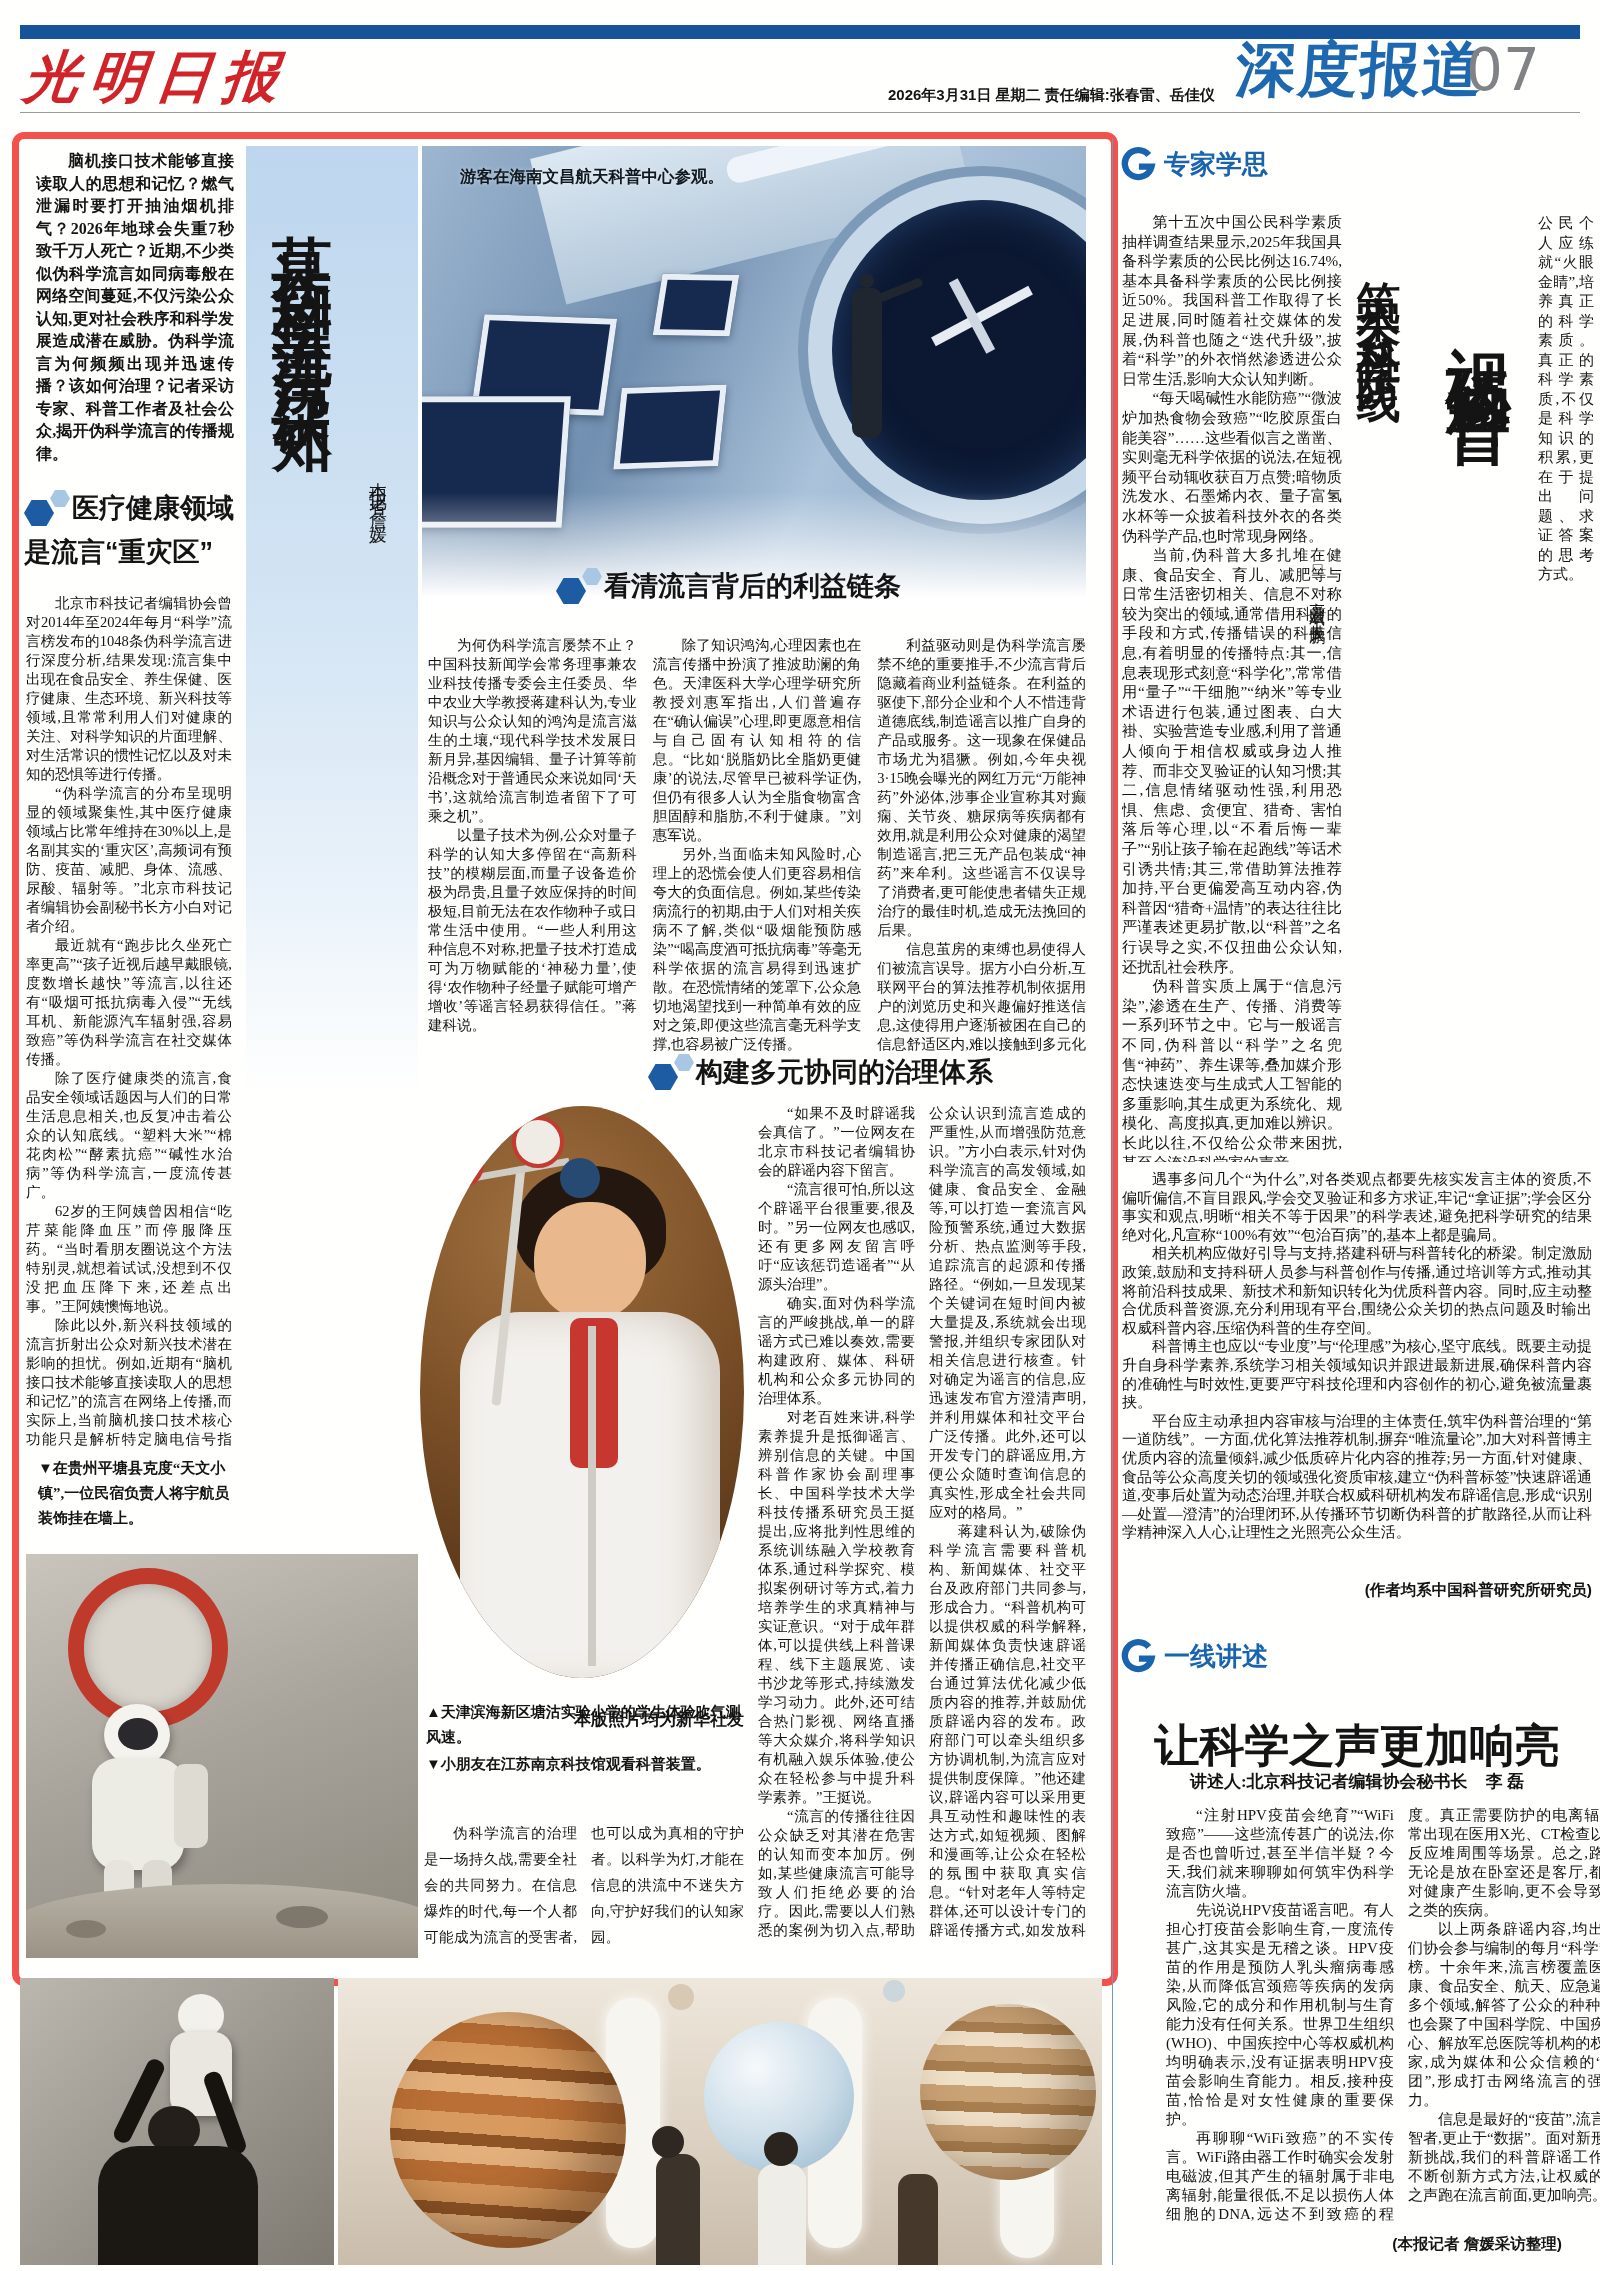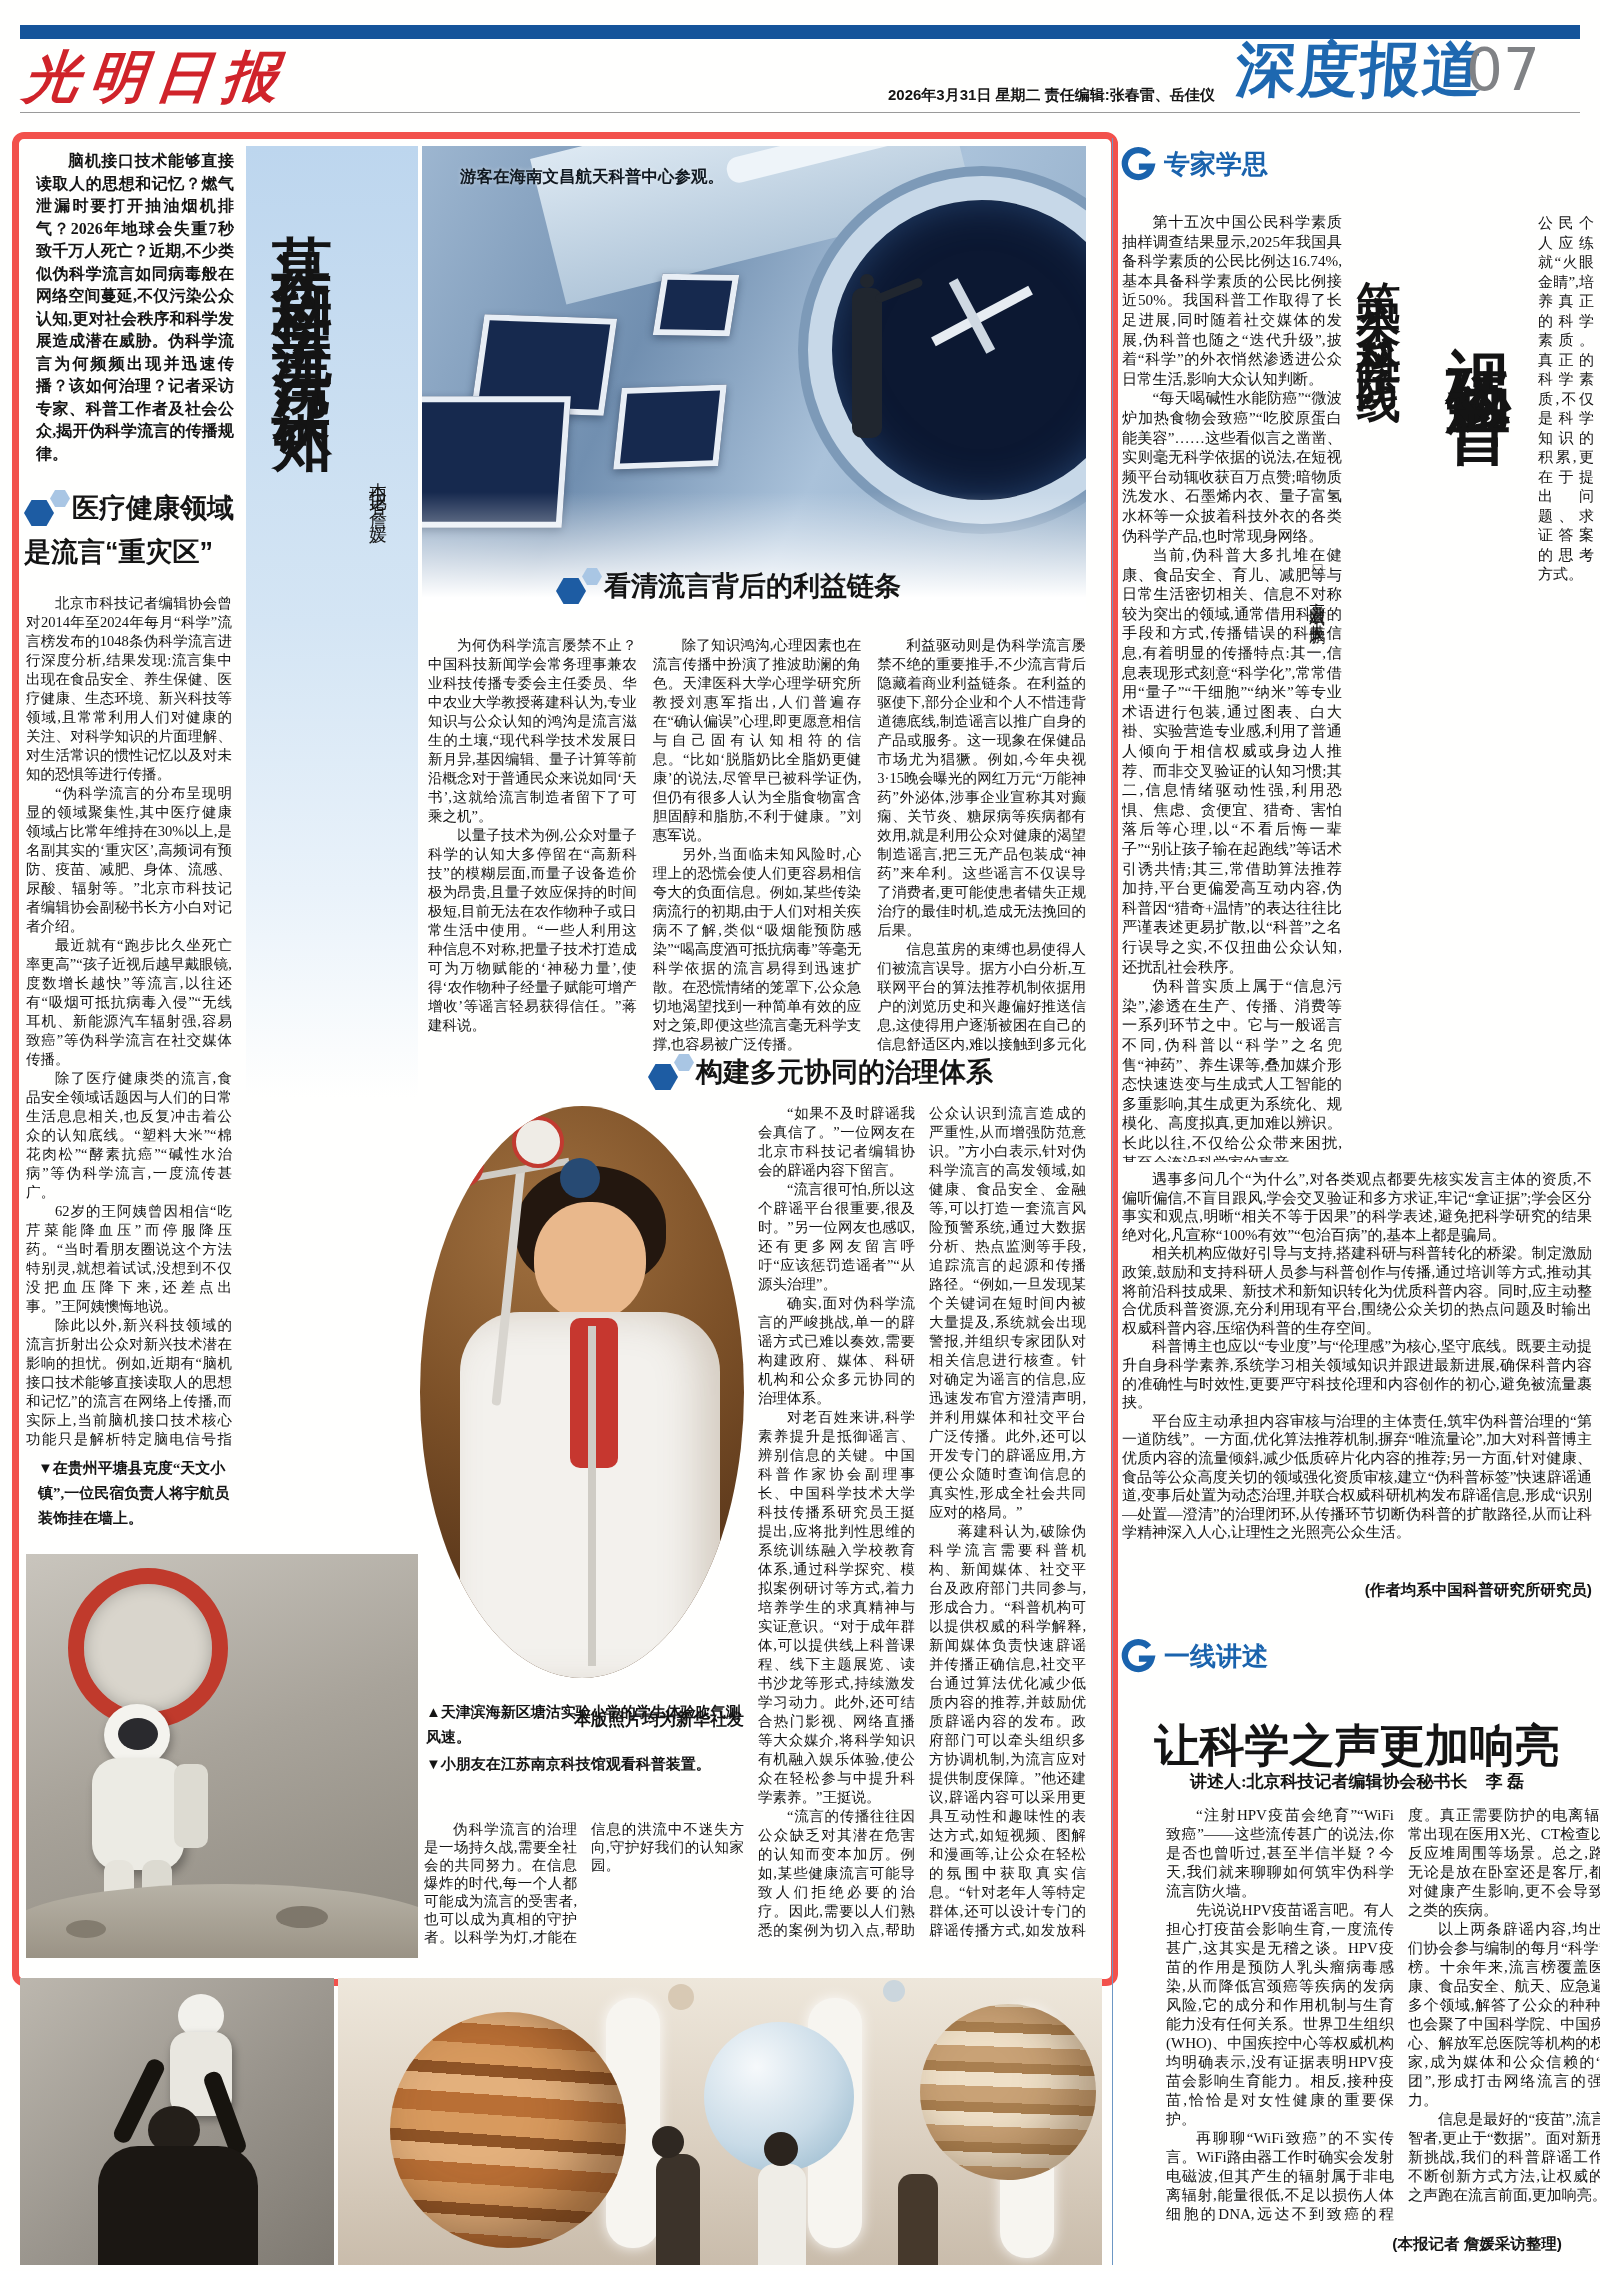--- a/index.html
+++ b/index.html
@@ -85,21 +85,21 @@
   .authors{left:1306px;top:560px;height:240px;writing-mode:vertical-lr;font-size:16px;letter-spacing:4px;}
   .expert-wide{left:1122px;top:1170px;width:470px;height:404px;font-size:15px;line-height:18.6px;}
   .expert-credit{left:1122px;top:1580px;width:470px;text-align:right;font-weight:900;font-size:15.5px;
                  font-family:"Liberation Sans","DejaVu Sans",sans-serif;}
   .fl-title{left:1122px;top:1692px;width:470px;text-align:center;font-size:45px;font-weight:900;
             font-family:"DejaVu Serif","Liberation Serif",serif;margin-top:24px;}
   .fl-byline{left:1122px;top:1770px;width:470px;text-align:center;font-size:17px;}
   .fl-text{left:1122px;top:1806px;width:470px;height:424px;font-size:15px;line-height:19px;margin-left:44px;}
   .fl-credit{left:1122px;top:2234px;width:440px;text-align:right;font-weight:900;font-size:15.5px;
              font-family:"Liberation Sans","DejaVu Sans",sans-serif;}
-  .mid-tail{left:424px;top:1820px;width:320px;height:138px;font-size:14.5px;line-height:18px;}
+  .mid-tail{left:424px;top:1820px;width:320px;height:138px;font-size:14.5px;line-height:26px;}
 </style>
 </head>
 <body>
 
 <div id="page">
 
   <div class="abs topbar"></div>
   <div class="abs logo">光明日报</div>
   <div class="abs dateline sans">2026年3月31日  星期二  责任编辑:张春雷、岳佳仪</div>
   <div class="abs pagelabel">深度报道</div>

